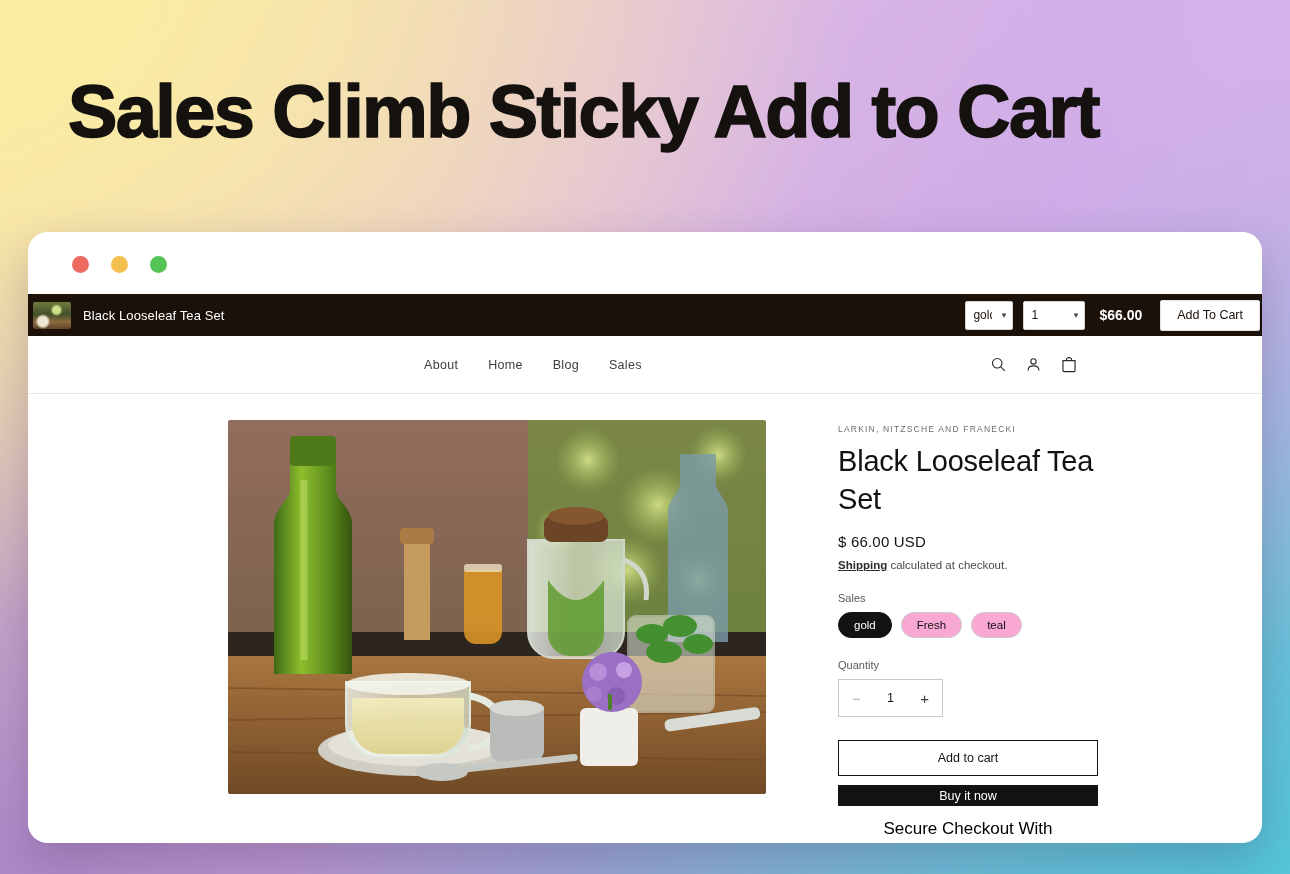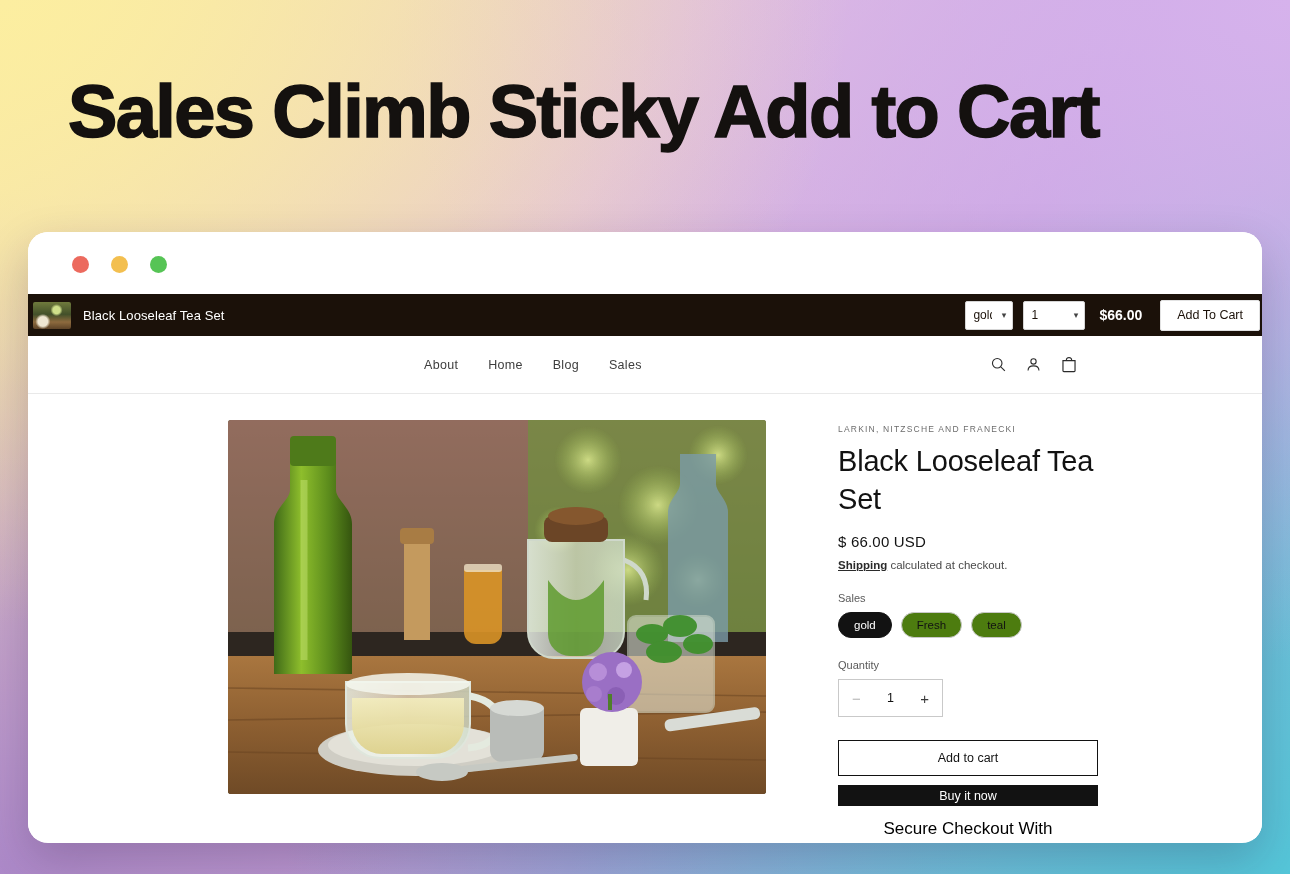--- a/index.html
+++ b/index.html
@@ -104,21 +104,21 @@
   .vendor { font-size:8.5px; letter-spacing:1.2px; color:#6d6d6d; text-transform:uppercase; }
   .ptitle { font-size:29px; line-height:38px; color:#121212; font-weight:400; margin-top:8px; letter-spacing:-.2px; }
   .price { font-size:15px; color:#121212; margin-top:15px; letter-spacing:.2px; }
   .shipnote { font-size:11.5px; color:#4a4a4a; margin-top:9px; }
   .shipnote a { color:#2b2b2b;font-weight:bold; }
   .opt-label { font-size:11px; color:#5a5a5a; margin-top:21px; }
   .pills { display:flex; gap:9px; margin-top:8px; }
   .pill {
     border:1px solid #c9c9c9; border-radius:18px; height:26px; padding:0 15px;
     display:inline-flex; align-items:center; justify-content:center;
-    font-size:11.5px; color:#121212; background:#4d7c0f; cursor:pointer;
+    font-size:11.5px; color:#121212; background:#f9a8d4; cursor:pointer;
     font-family:"Liberation Sans", sans-serif;
   }
   .pill.active { background:#121212; color:#fff; border-color:#121212; }
   .qty-box {
     margin-top:8px; width:105px; height:38px; border:1px solid #c9c9c9;
     display:flex; align-items:center; justify-content:space-between; padding:0 13px;
   }
   .qty-btn { background:none; border:none; font-size:15px; color:#b4b4b4; cursor:pointer; line-height:1;
     font-family:"Liberation Sans", sans-serif; }
   .qty-btn.plus { color:#3a3a3a; }

